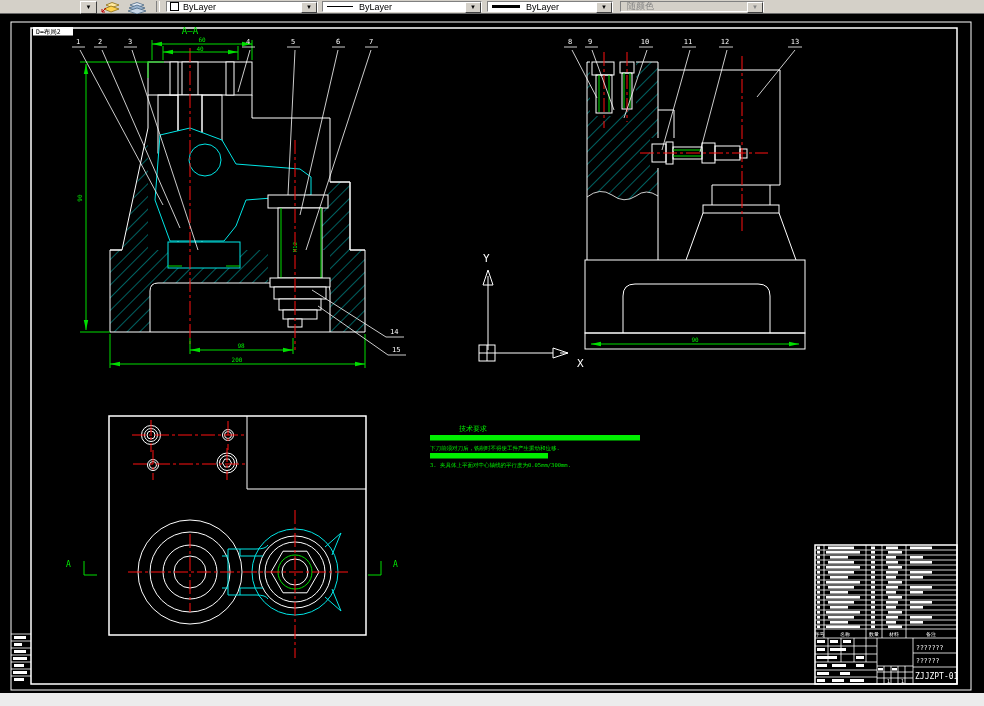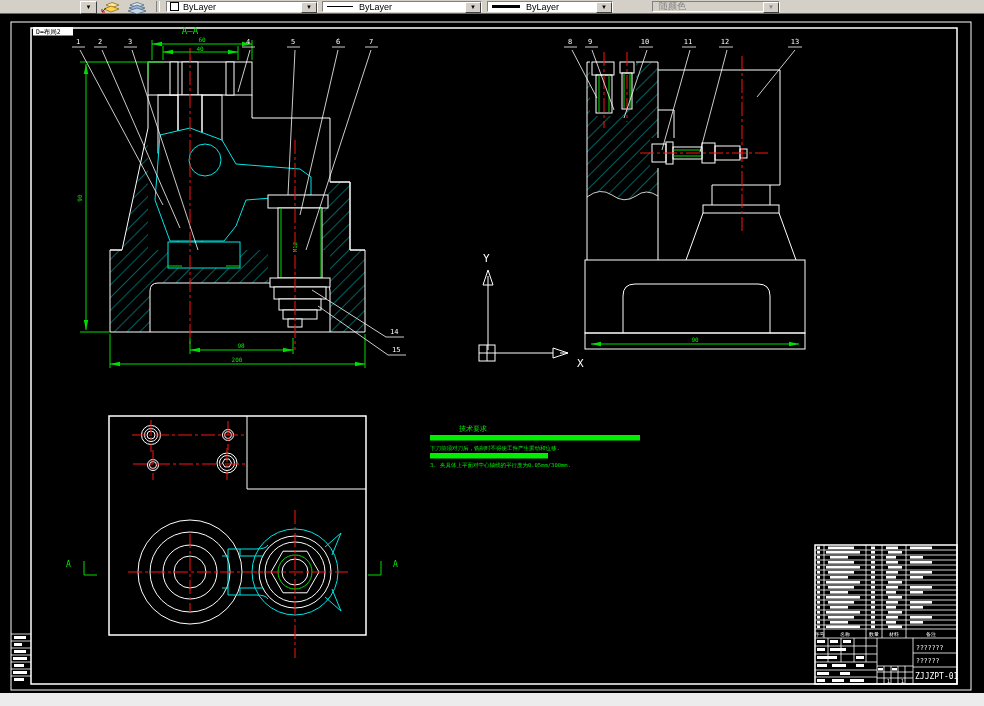--- a/index.html
+++ b/index.html
@@ -61,21 +61,21 @@
   <div class="cb" style="left:322px;width:160px">
     <span class="ltline"></span>
     <span class="lbl">ByLayer</span>
     <span class="arr">▼</span>
   </div>
   <div class="cb" style="left:487px;width:126px">
     <span class="lwline"></span>
     <span class="lbl">ByLayer</span>
     <span class="arr">▼</span>
   </div>
-  <div class="cb disabled" style="left:652px;width:128px;padding-left:6px">
+  <div class="cb disabled" style="left:620px;width:144px;padding-left:6px">
     <span class="lbl">随颜色</span>
     <span class="arr">▼</span>
   </div>
 </div>
 
 <svg class="cad" width="984" height="706" viewBox="0 0 984 706">
   <defs>
     <pattern id="gh" patternUnits="userSpaceOnUse" width="7" height="7" patternTransform="rotate(45)">
       <line x1="0" y1="0" x2="0" y2="7" stroke="#00ce00" stroke-width="1"></line>
     </pattern>

